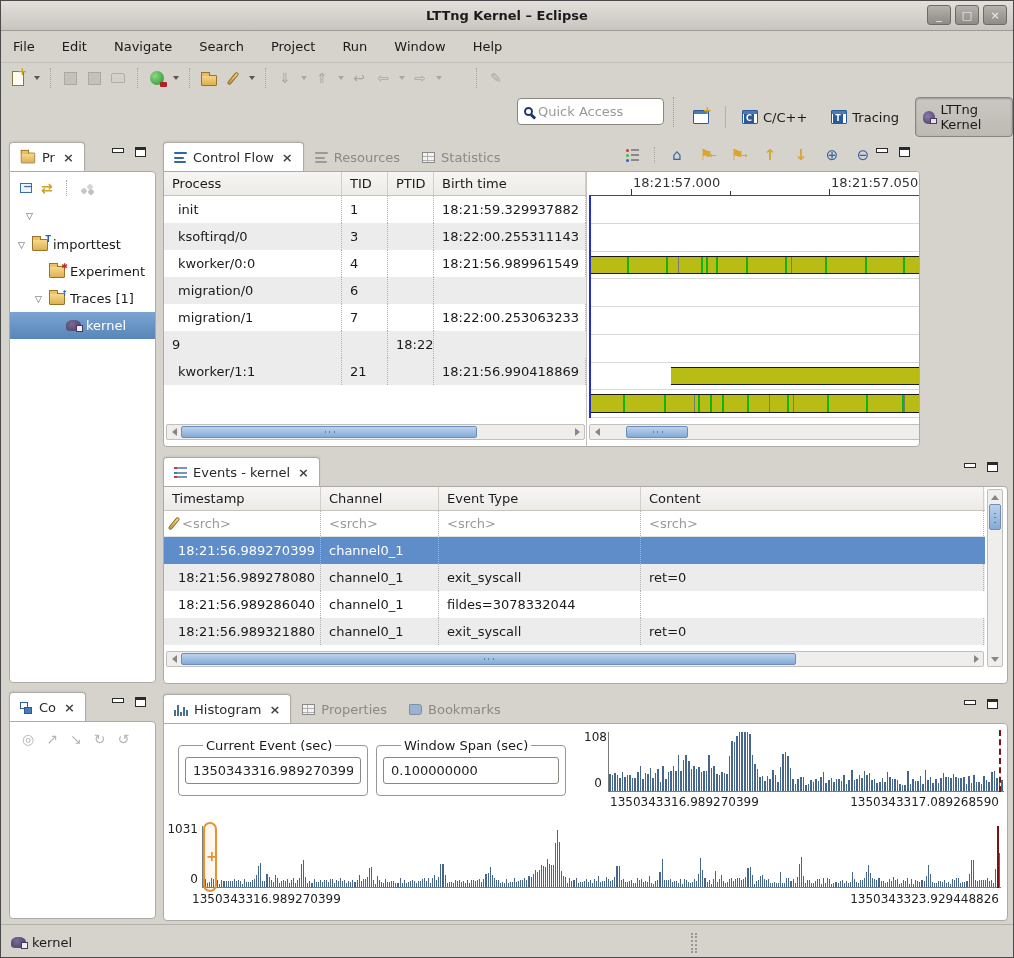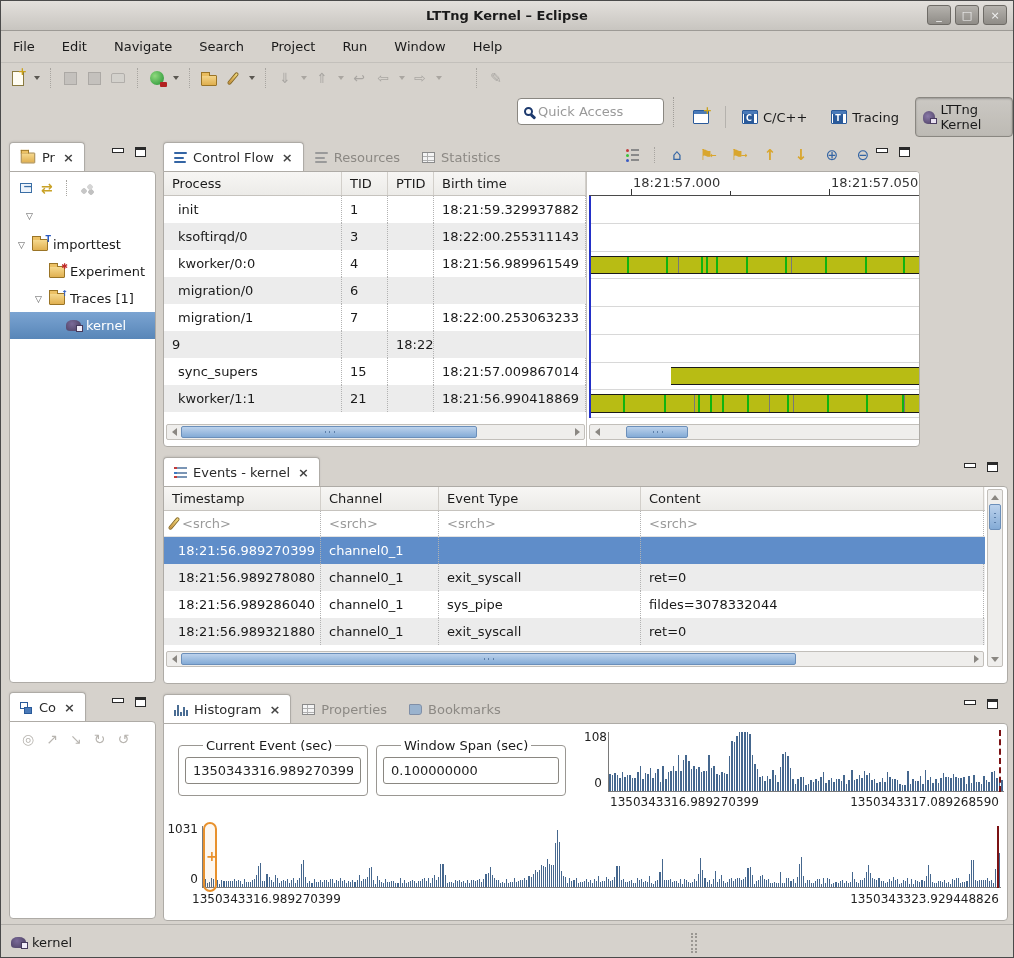--- a/index.html
+++ b/index.html
@@ -451,26 +451,20 @@
             <div style="padding-left: 14px;">migration/1</div>
             <div>7</div>
             <div></div>
             <div>18:22:00.253063233</div>
           </div>
           <div class="trowg cf-grid alt">
             <div>9</div>
             <div></div>
             <div>18:22:00.290046985</div>
           </div>
-          <div class="trowg cf-grid">
-            <div style="padding-left: 14px;">sync_supers</div>
-            <div>15</div>
-            <div></div>
-            <div>18:21:57.009867014</div>
-          </div>
           <div class="trowg cf-grid alt">
             <div style="padding-left: 14px;">kworker/1:1</div>
             <div>21</div>
             <div></div>
             <div>18:21:56.990418869</div>
           </div>
         </div>
       <div style="position:absolute; left:422px; top:0; bottom:0; border-left:1px solid #c6c3be;"></div>
 
       <div class="sbh" style="left:2px; top:252px; width:419px;">
@@ -613,21 +607,20 @@
           </div>
           <div class="trowg ev-grid alt">
             <div style="padding-left: 14px;">18:21:56.989278080</div>
             <div>channel0_1</div>
             <div>exit_syscall</div>
             <div>ret=0</div>
           </div>
           <div class="trowg ev-grid">
             <div style="padding-left: 14px;">18:21:56.989286040</div>
             <div>channel0_1</div>
-            <div>sys_pipe</div>
             <div>fildes=3078332044</div>
           </div>
           <div class="trowg ev-grid alt">
             <div style="padding-left: 14px;">18:21:56.989321880</div>
             <div>channel0_1</div>
             <div>exit_syscall</div>
             <div>ret=0</div>
           </div>
         </div>
 

